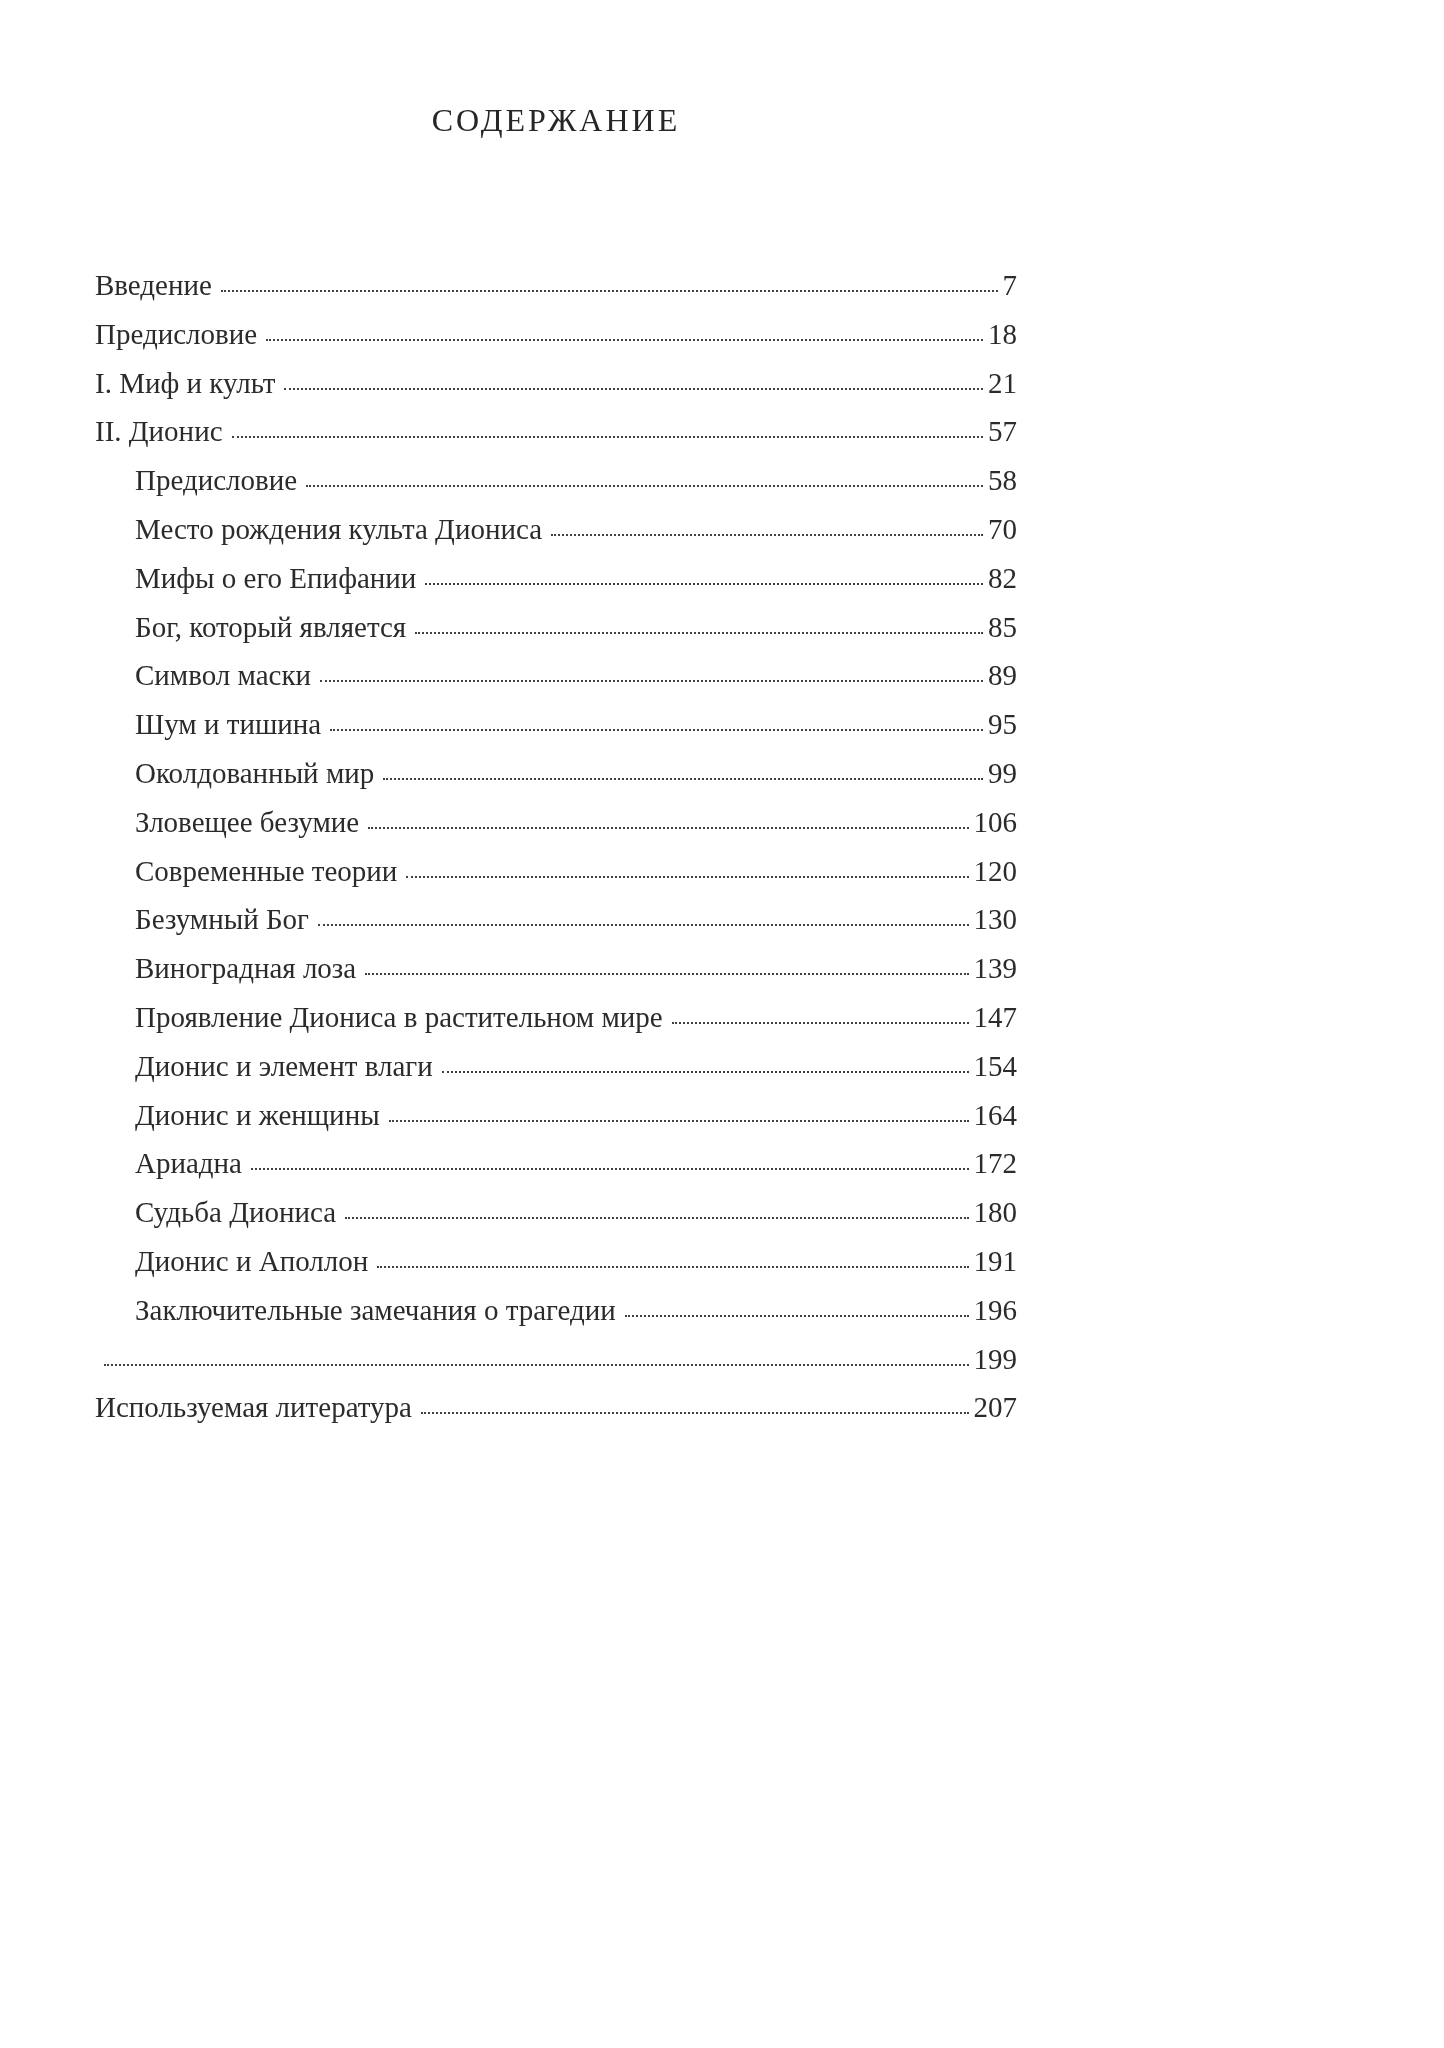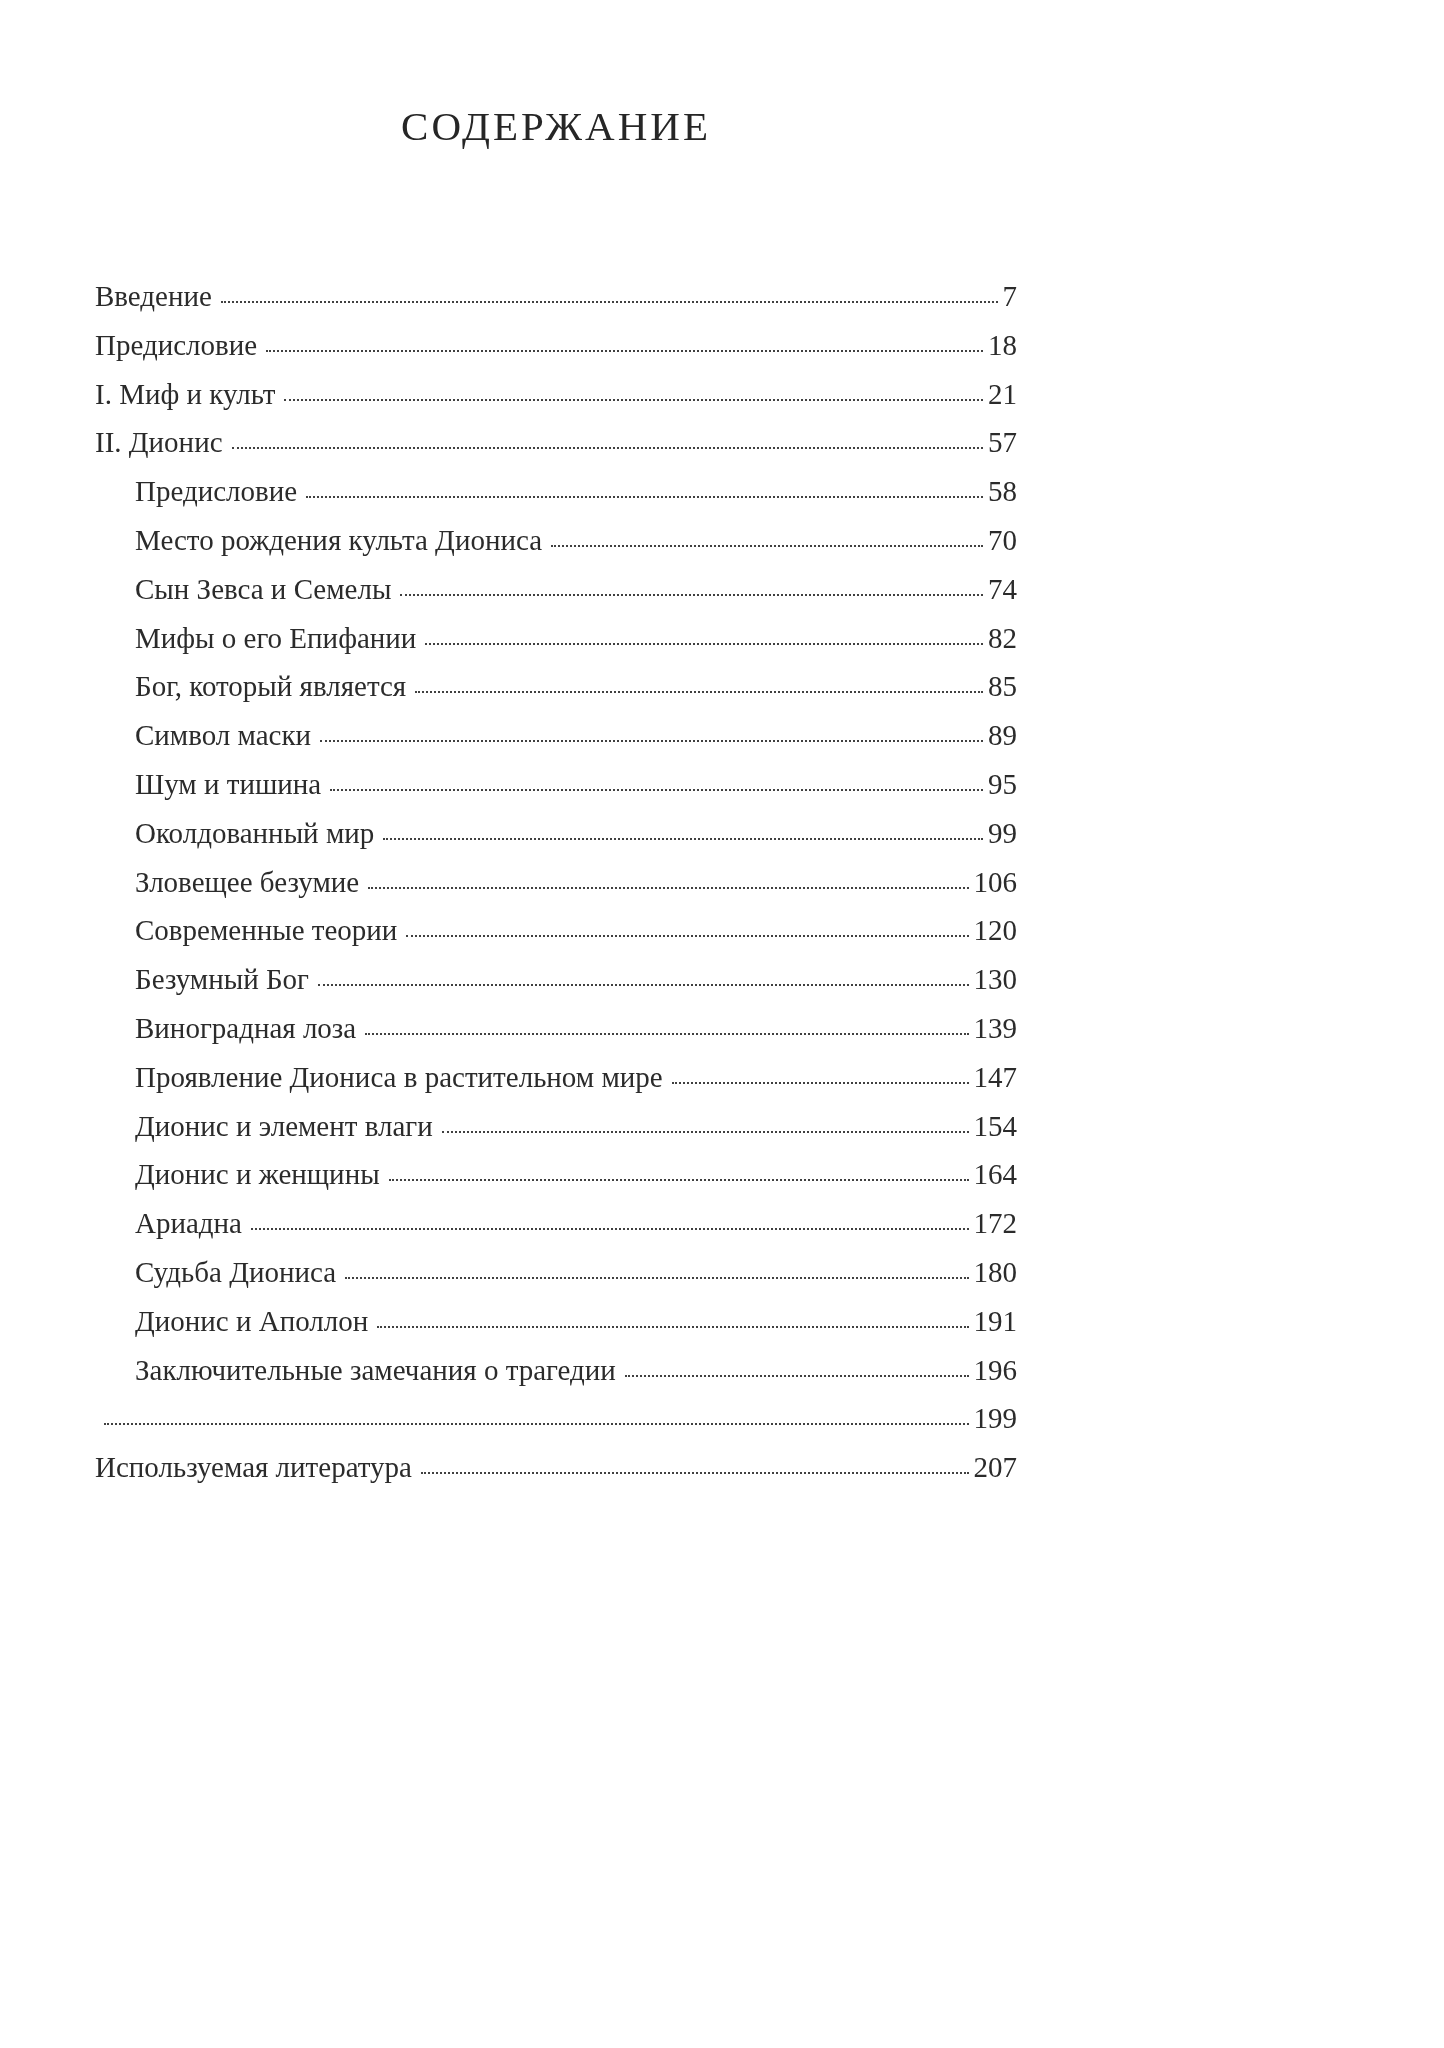--- a/index.html
+++ b/index.html
@@ -20,21 +20,21 @@
     background: #ffffff;
     overflow: hidden;
   }
   .content {
     position: absolute;
     left: 95px;
     top: 102px;
     width: 922px;
   }
   .title {
-    font-size: 41px;
+    font-size: 32px;
     font-weight: 400;
     letter-spacing: 3px;
     text-align: center;
     margin: 0 0 122px 0;
     color: #262626;
   }
   .toc {
     display: block;
   }
   .row {
@@ -94,25 +94,20 @@
         </div>
         <div class="row indent">
           <span class="label">Предисловие</span>
           <span class="leader"></span>
           <span class="num">58</span>
         </div>
         <div class="row indent">
           <span class="label">Место рождения культа Диониса</span>
           <span class="leader"></span>
           <span class="num">70</span>
-        </div>
-        <div class="row indent">
-          <span class="label">Сын Зевса и Семелы</span>
-          <span class="leader"></span>
-          <span class="num">74</span>
         </div>
         <div class="row indent">
           <span class="label">Мифы о его Епифании</span>
           <span class="leader"></span>
           <span class="num">82</span>
         </div>
         <div class="row indent">
           <span class="label">Бог, который является</span>
           <span class="leader"></span>
           <span class="num">85</span>

